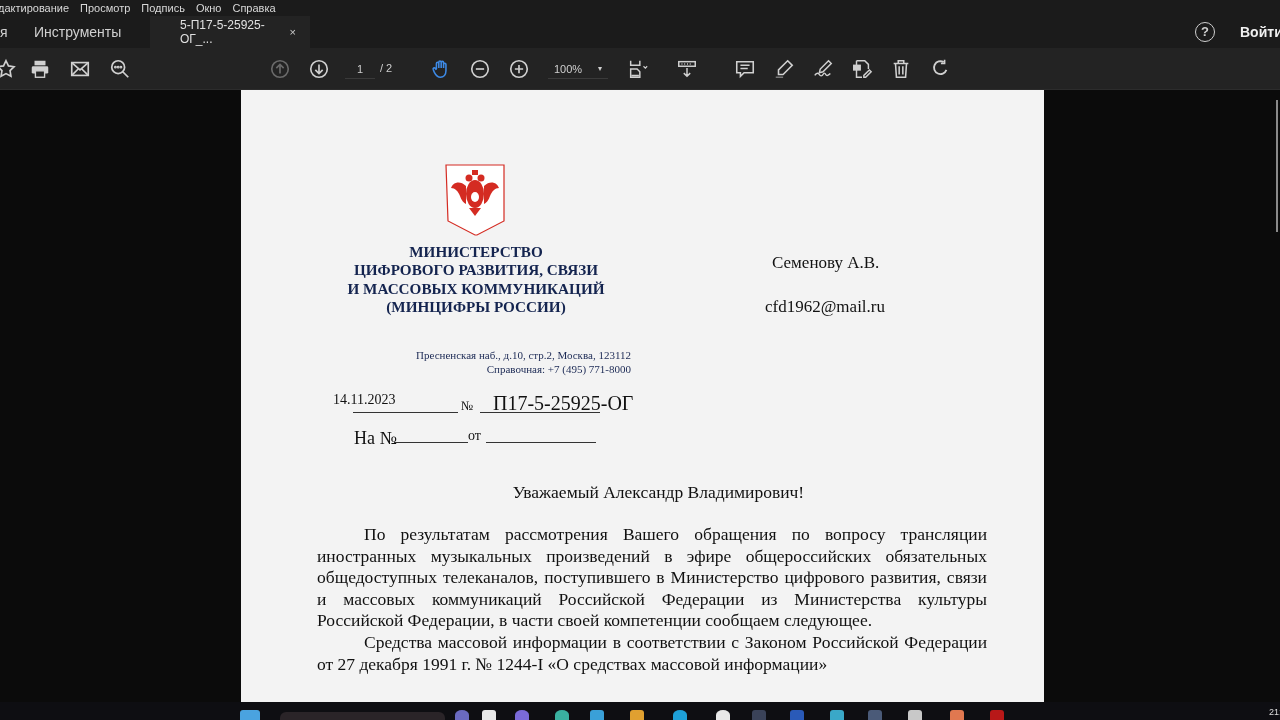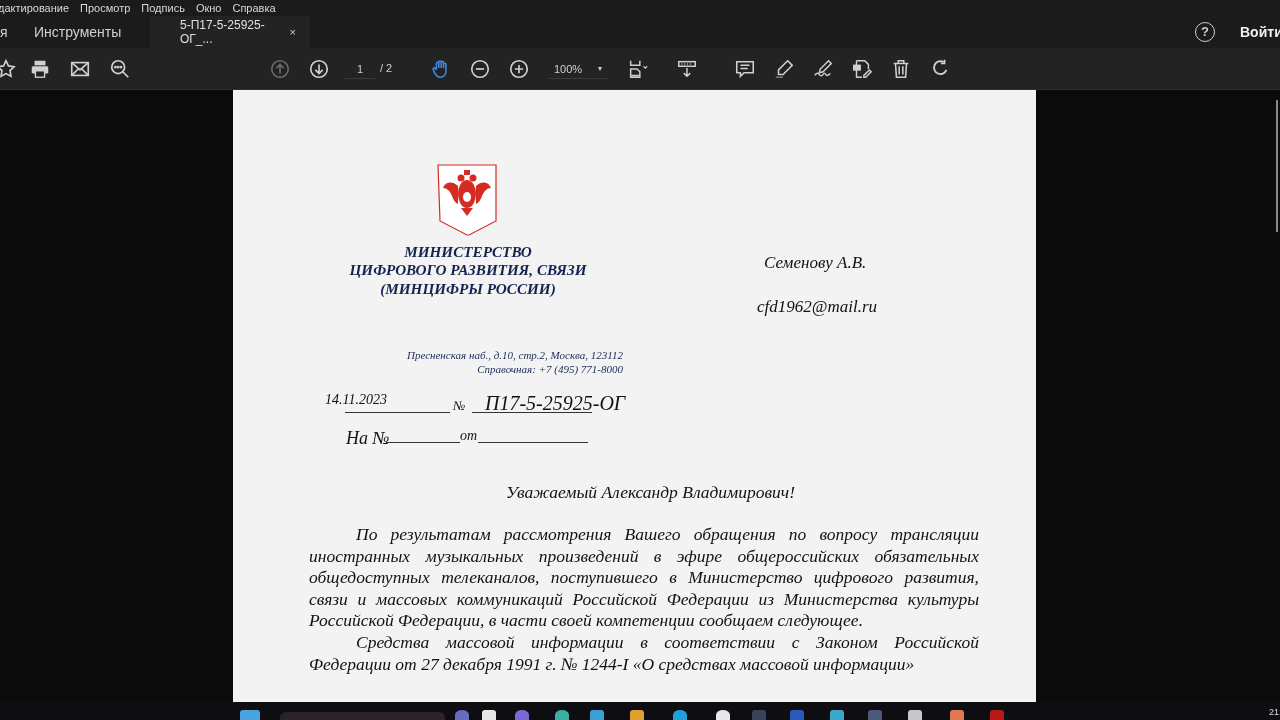--- a/index.html
+++ b/index.html
@@ -16,21 +16,21 @@
   .help { position: absolute; left: 1195px; top: 22px; width: 20px; height: 20px; border: 1.6px solid #cfcfcf; border-radius: 50%; color: #cfcfcf; font-size: 13px; text-align: center; line-height: 17px; font-weight: bold; }
   .login { position: absolute; left: 1240px; top: 24px; color: #f0f0f0; font-weight: bold; font-size: 14px; }
   .toolbar { position: absolute; left: 0; top: 48px; width: 1280px; height: 42px; background: #232323; border-bottom: 1px solid #2c2c2c; }
   .tb { position: absolute; top: 9px; width: 24px; height: 24px; display: flex; align-items: center; justify-content: center; }
   .tb svg { width: 22px; height: 22px; }
   .pagebox { position: absolute; left: 345px; top: 13px; width: 30px; height: 18px; color: #cfcfcf; font-size: 11px; text-align: center; border-bottom: 1px solid #3a3a3a; line-height: 16px; }
   .pagetotal { position: absolute; left: 380px; top: 14px; color: #cfcfcf; font-size: 11px; }
   .zoombox { position: absolute; left: 548px; top: 13px; width: 60px; height: 18px; color: #cfcfcf; font-size: 11px; border-bottom: 1px solid #3a3a3a; line-height: 16px; padding-left: 6px; }
   .zoombox .caret { position: absolute; right: 6px; top: 0; font-size: 8px; }
   .viewport { position: absolute; left: 0; top: 90px; width: 1280px; height: 612px; background: #0b0b0b; }
-  .page { position: absolute; left: 233px; top: 0; width: 803px; height: 612px; background: #f3f3f3; overflow: hidden; font-family: "Liberation Serif", serif; color: #111; font-style: italic; }
+  .page { position: absolute; left: 241px; top: 0; width: 803px; height: 612px; background: #f3f3f3; overflow: hidden; font-family: "Liberation Serif", serif; color: #111; }
   .scrollbar { position: absolute; left: 1276px; top: 10px; width: 2px; height: 132px; background: #8a8a8a; }
   .emblem { position: absolute; left: 204px; top: 74px; width: 60px; height: 72px; }
   .ministry { position: absolute; left: 80px; top: 153px; width: 310px; text-align: center; color: #14244f; font-weight: bold; font-size: 15.2px; line-height: 18.4px; }
   .addr { position: absolute; left: 80px; top: 258px; width: 310px; text-align: right; font-size: 11px; line-height: 14px; color: #1c2a55; }
   .datefield { position: absolute; left: 92px; top: 302px; font-size: 14px; }
   .line { position: absolute; border-bottom: 1px solid #333; }
   .nolabel { position: absolute; left: 220px; top: 308px; font-size: 13px; }
   .numfield { position: absolute; left: 252px; top: 302px; font-size: 20px; }
   .reflabel { position: absolute; left: 113px; top: 338px; font-size: 18px; }
   .fromlabel { position: absolute; left: 227px; top: 338px; font-size: 14px; }
@@ -195,20 +195,21 @@
             <circle cx="36" cy="14" r="3.5"></circle>
           <rect x="27" y="6" width="6" height="5"></rect>
           <path d="M24 44l6 8 6-8z"></path>
         </g>
         <ellipse cx="30" cy="33" rx="4" ry="5" fill="#fff"></ellipse>
       </svg>
     </div>
     <div class="ministry">
       <div>МИНИСТЕРСТВО</div>
       <div>ЦИФРОВОГО РАЗВИТИЯ, СВЯЗИ</div>
+      <div>И МАССОВЫХ КОММУНИКАЦИЙ</div>
       <div>(МИНЦИФРЫ РОССИИ)</div>
     </div>
     <div class="addr">
       <div>Пресненская наб., д.10, стр.2, Москва, 123112</div>
       <div>Справочная: +7 (495) 771-8000</div>
     </div>
     <div class="datefield">14.11.2023</div>
     <div class="line" style="left:112px;top:322px;width:105px"></div>
     <div class="nolabel">№</div>
     <div class="numfield">П17-5-25925-ОГ</div>

